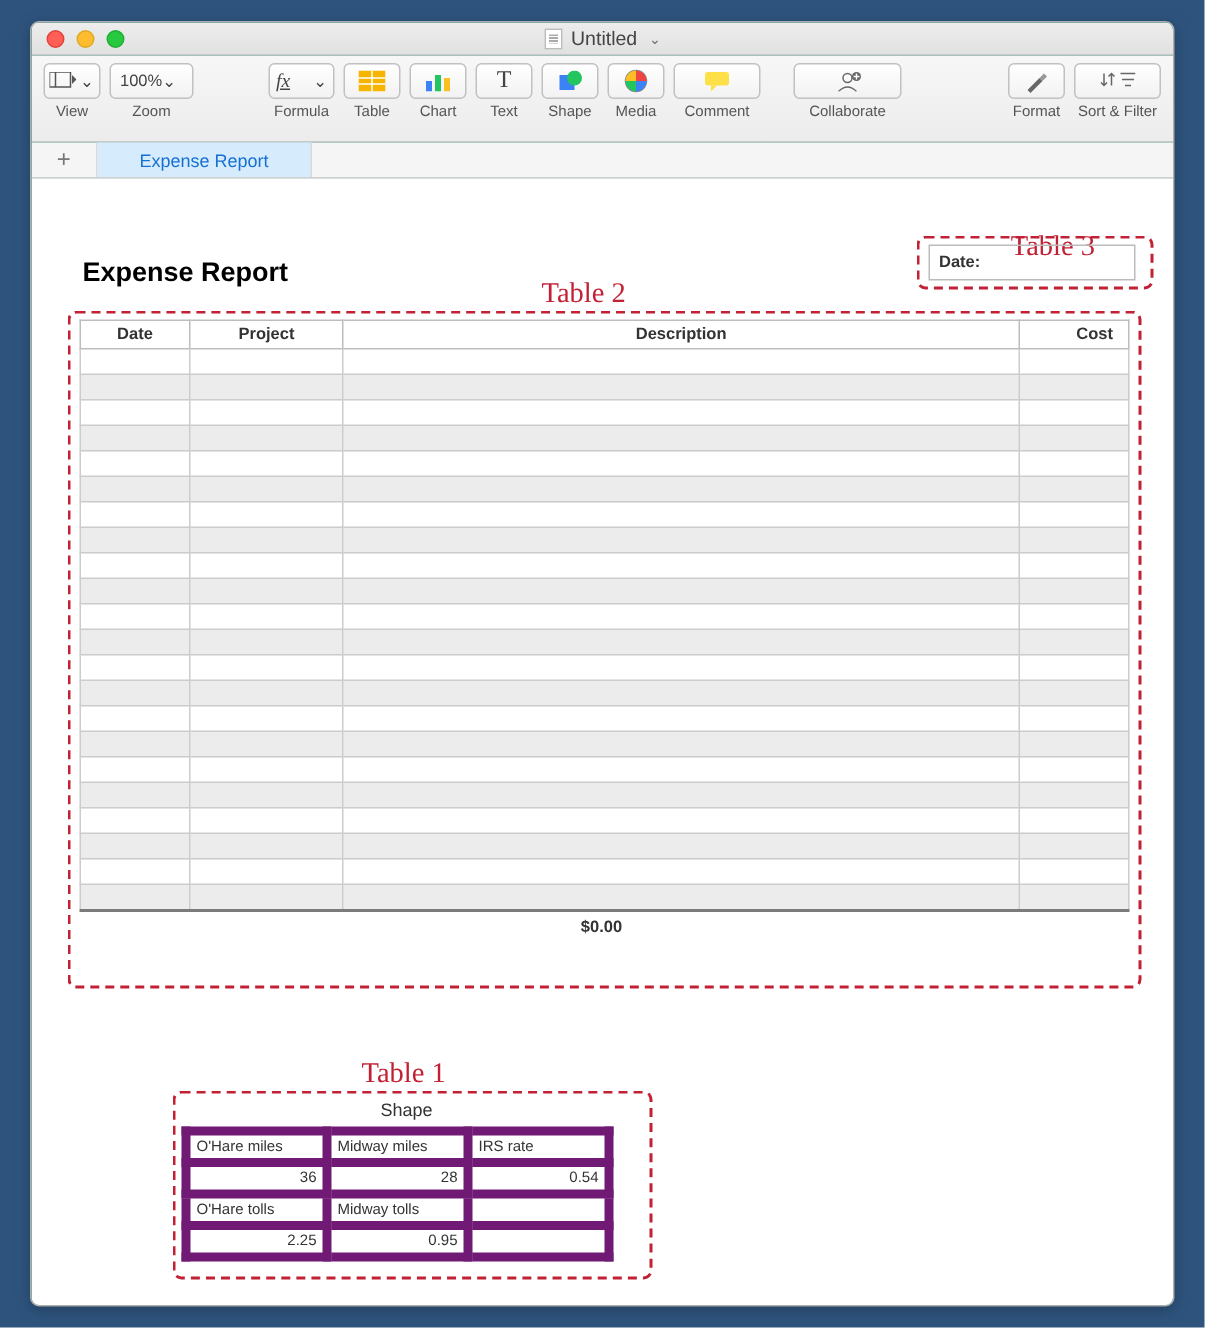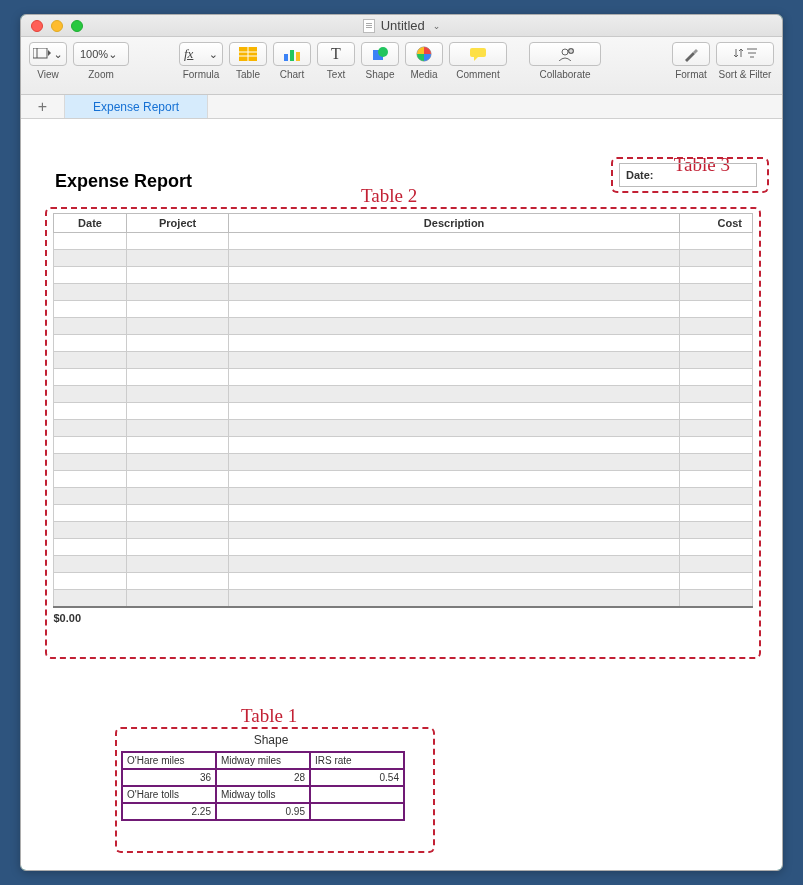--- a/index.html
+++ b/index.html
@@ -89,28 +89,28 @@
 }
 .expense-table th{background:#fff;border:1px solid #bdbdbd;padding:3px 6px;text-align:center;font-weight:bold;height:18px;}
 .expense-table th.col-cost{text-align:right;padding-right:10px;}
 .expense-table td{border:1px solid #ccc;height:17px;background:#fff;}
 .expense-table tr.alt td{background:#ececec;}
 .expense-table td.col-date{width:70px;}
 .expense-table td.col-proj{width:98px;}
 .expense-table td.col-desc{width:432px;}
 .expense-table td.col-cost{width:70px;}
 .footer-row td{border:none;background:#fff !important;}
-.footer-row td.total{text-align:left;font-weight:bold;padding-right:4px;padding-top:4px;}
+.footer-row td.total{text-align:center;font-weight:bold;padding-right:4px;padding-top:4px;}
 .tblend td{border-top:2px solid #7b7b7b;}
 
 .date-box{position:absolute;right:25px;top:44px;width:138px;height:24px;border:1px solid #bbb;display:flex;align-items:center;padding-left:6px;font-size:11px;font-weight:bold;}
 
 .common-title{position:absolute;font-size:12px;text-align:center;}
 .common-table{position:absolute;border-collapse:collapse;font-size:10px;}
-.common-table td{border:2px solid #701a75;padding:2px 4px;height:17px;}
+.common-table td{border:6px solid #701a75;padding:2px 4px;height:17px;}
 .common-table td.num{text-align:right;}
 .common-table td.col{width:94px;}
 </style>
 </head>
 <body>
 
 <div class="window">
   <div class="titlebar">
     <div class="traffic">
       <div class="tl red"></div>

